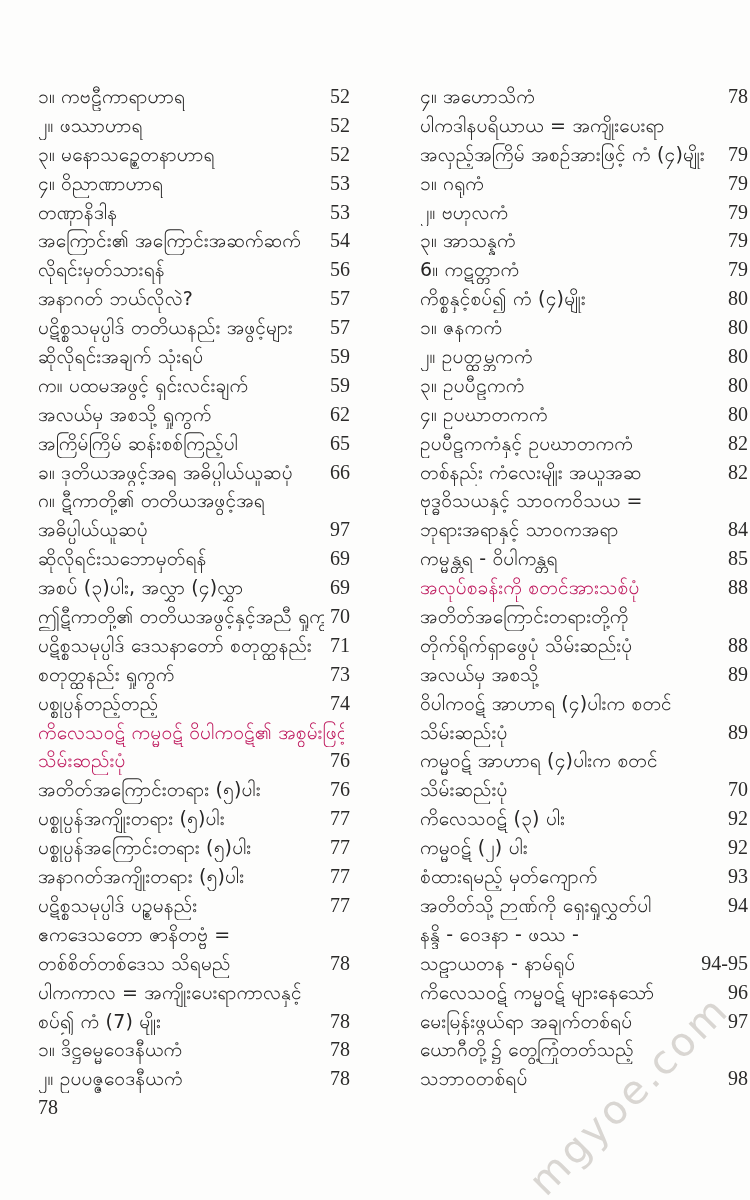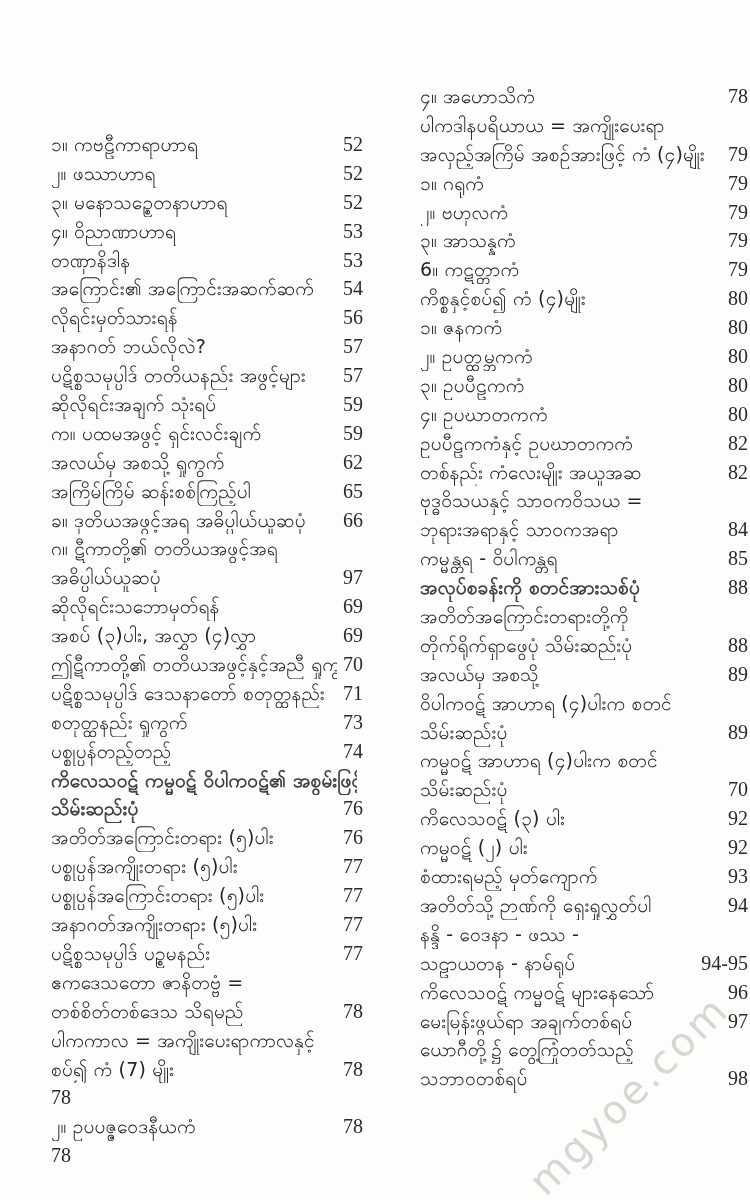--- a/index.html
+++ b/index.html
@@ -3,36 +3,36 @@
 <meta charset="utf-8">
 <style>
   html,body{margin:0;padding:0;}
   body{
     width:750px;height:1200px;position:relative;overflow:hidden;
     background:#fdfdfc;
     font-family:"DejaVu Sans","Liberation Sans",sans-serif;
   }
   .page{position:absolute;inset:0;}
   .col{position:absolute;top:82px;}
-  .col-left{left:51px;width:312px;margin-top:48px;}
+  .col-left{left:38px;width:312px;}
   .col-right{left:420px;width:328px;}
   .row{
     height:28.9px;display:flex;align-items:center;justify-content:space-between;
     color:#262525;font-size:19px;line-height:28.9px;
   }
   .row .t{
     white-space:nowrap;overflow:hidden;margin-right:6px;
     letter-spacing:0.2px;
   }
   .row .p{
     flex-shrink:0;
     font-family:"Liberation Serif","DejaVu Serif",serif;
     font-size:20px;color:#2b2a29;
   }
-  .row.bold .t{font-weight:700;color:#404040;}
+  .row.bold .t{font-weight:400;color:#be185d;}
   .watermark{
     position:absolute;left:552px;top:1158px;
     transform:rotate(-45deg);transform-origin:left bottom;
     font-size:40px;letter-spacing:3px;color:#d9d6d2;
     font-family:"DejaVu Sans",sans-serif;
     user-select:none;pointer-events:none;white-space:nowrap;
   }
 </style>
 </head>
 <body>
@@ -165,20 +165,21 @@
       </div>
       <div class="row">
         <span class="t">ပါကကာလ = အကျိုးပေးရာကာလနှင့်</span>
         <span class="p"></span>
       </div>
       <div class="row">
         <span class="t">စပ်၍ ကံ (7) မျိုး</span>
         <span class="p">78</span>
       </div>
       <div class="row">
+        <span class="t">၁။ ဒိဋ္ဌဓမ္မဝေဒနီယကံ</span>
         <span class="p">78</span>
       </div>
       <div class="row">
         <span class="t">၂။ ဥပပဇ္ဇဝေဒနီယကံ</span>
         <span class="p">78</span>
       </div>
       <div class="row">
         <span class="p">78</span>
       </div>
     </div>

